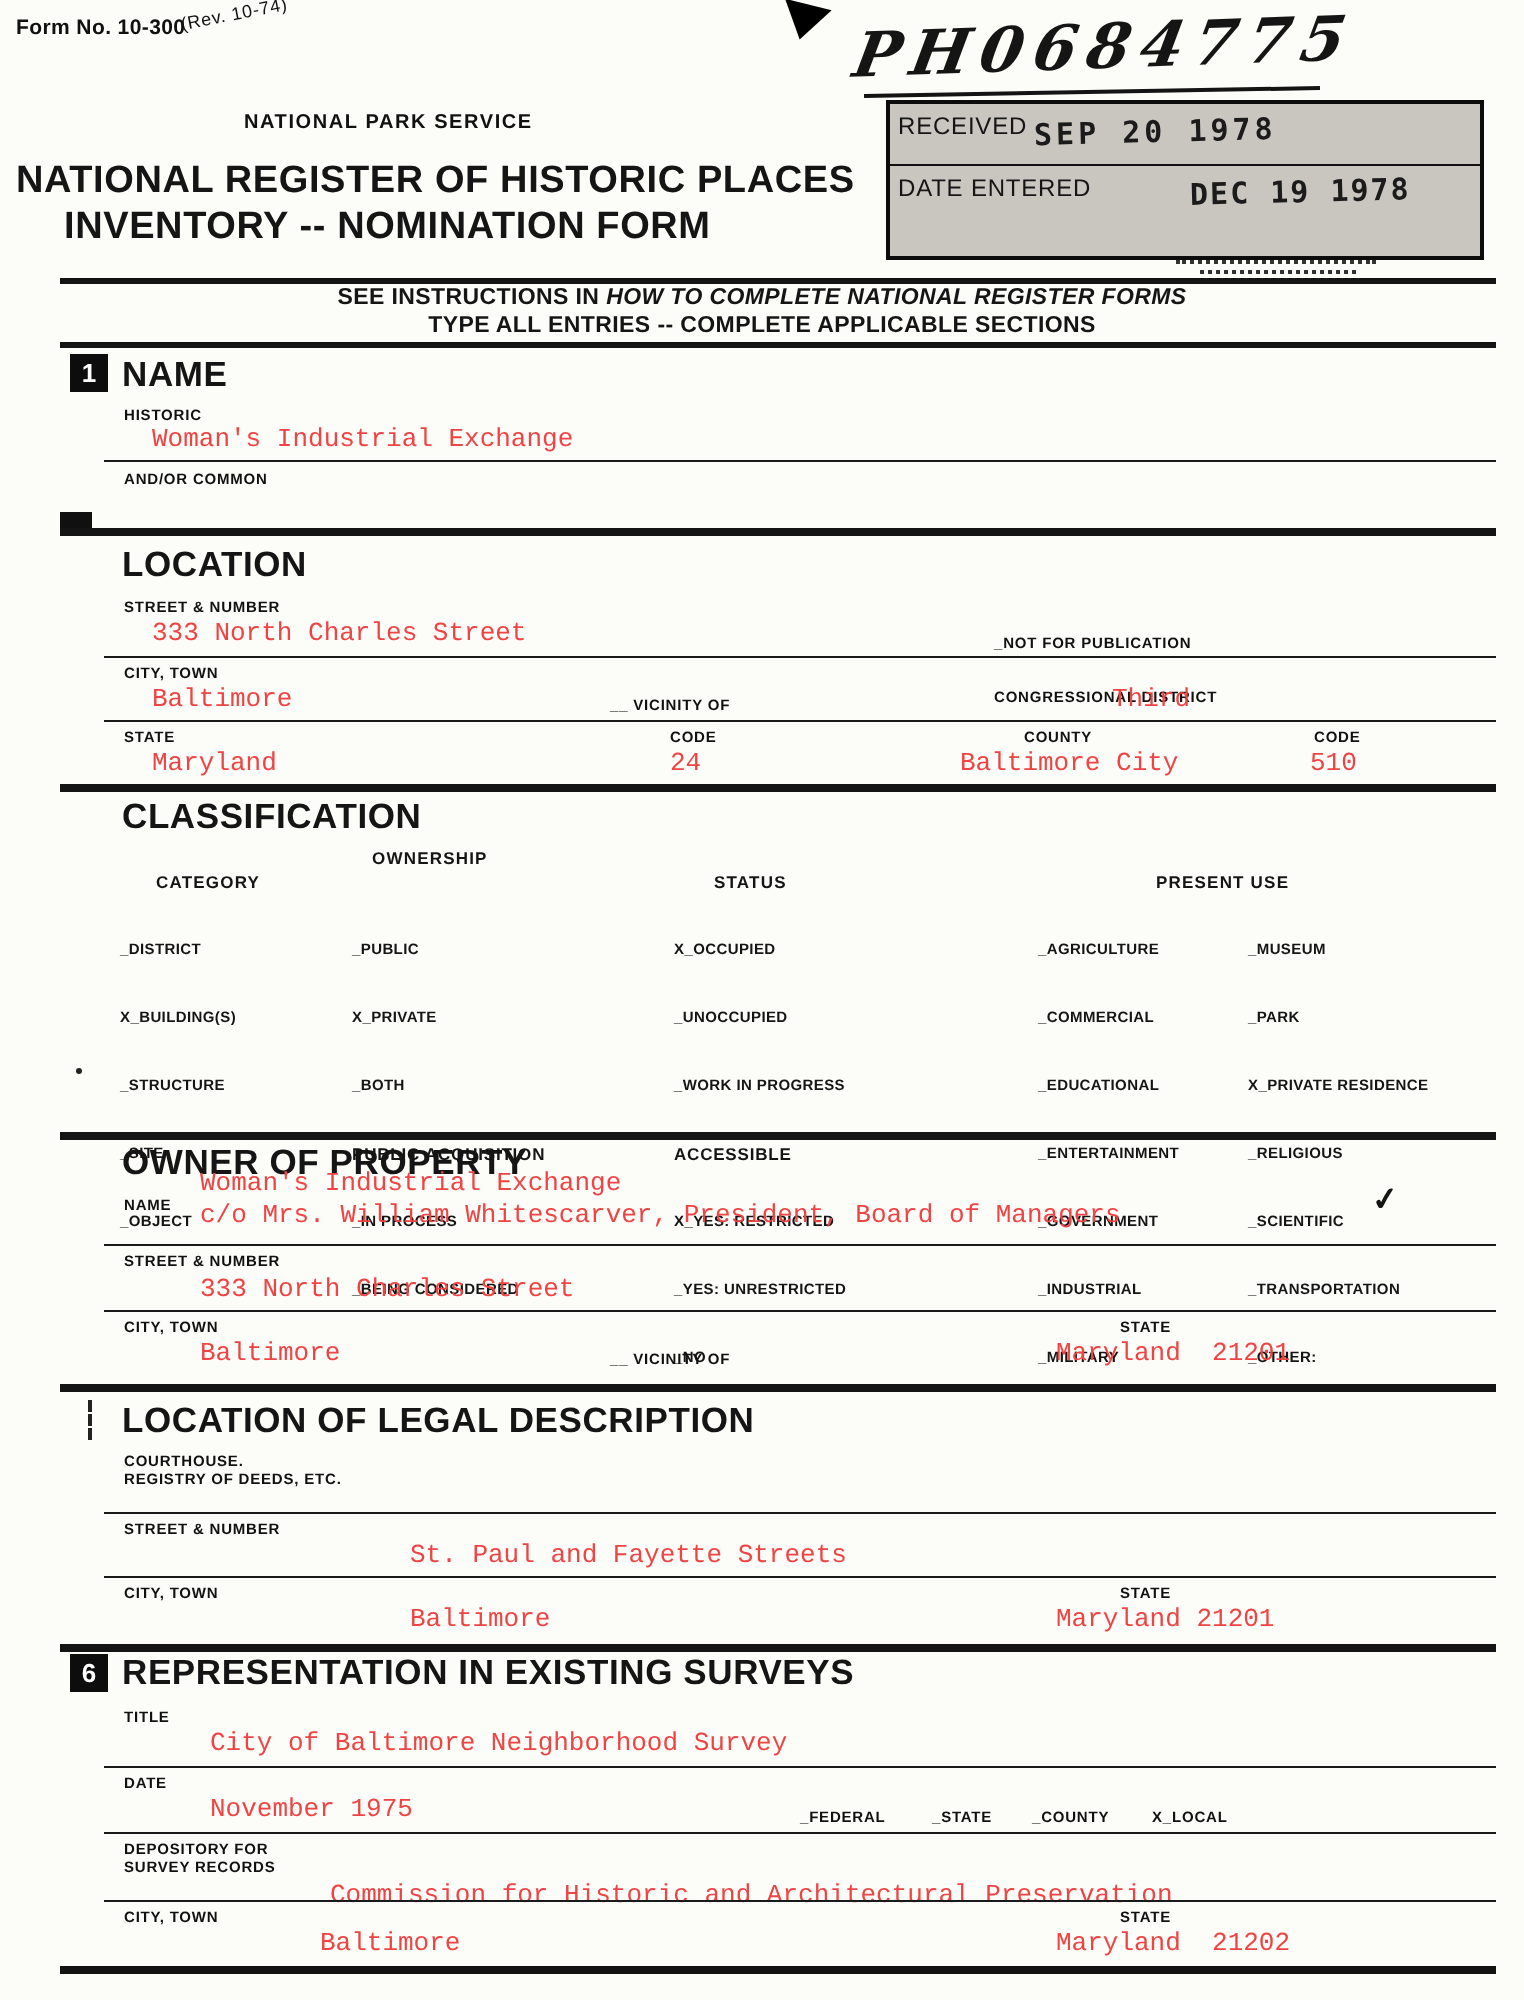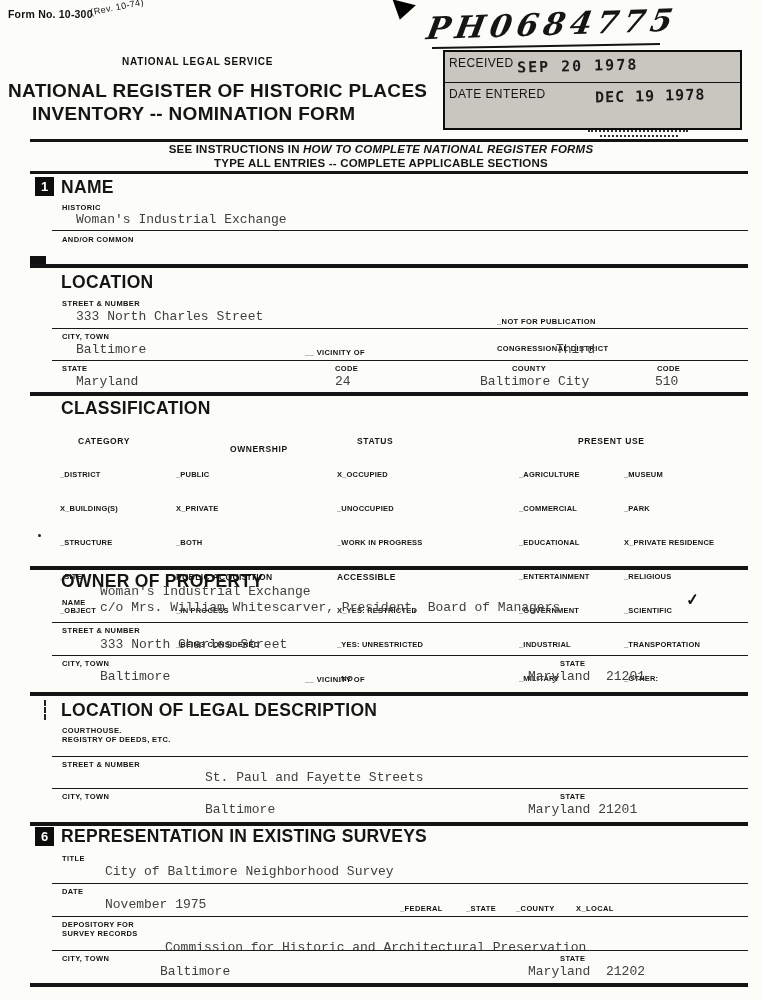--- a/index.html
+++ b/index.html
@@ -6,21 +6,21 @@
   body{background:#e8e8e4;}
   #page{
     position:relative;
     width:762px;height:1000px;
     background:#fcfcf8;
     font-family:"Liberation Sans",sans-serif;
     color:#151515;
     overflow:hidden;
   }
   .lbl{position:absolute;font-size:7.5px;font-weight:bold;letter-spacing:.4px;color:#111;white-space:nowrap;}
-  .val{position:absolute;font-family:"Liberation Mono",monospace;font-size:13px;color:#404040;white-space:pre;}
+  .val{position:absolute;font-family:"Liberation Mono",monospace;font-size:13px;color:#ef4444;white-space:pre;}
   .h1{position:absolute;font-size:17.5px;font-weight:bold;letter-spacing:.3px;white-space:nowrap;}
   .rule{position:absolute;left:52px;width:696px;border-top:1.5px solid #1a1a1a;height:0;}
   .divider{position:absolute;left:30px;width:718px;height:3.5px;background:#141414;}
   .numbox{position:absolute;width:19px;height:19px;background:#0d0d0d;color:#fff;font-weight:bold;font-size:13px;text-align:center;line-height:19px;}
   .cls{position:absolute;font-size:7.5px;font-weight:bold;letter-spacing:.2px;white-space:pre;}
   .cls > span{display:block;height:16px;}
   .cls .sub{font-size:8.5px;letter-spacing:.4px;}
   .clsh{position:absolute;font-size:8.5px;font-weight:bold;letter-spacing:.6px;white-space:nowrap;}
   .stamp{position:absolute;font-family:"DejaVu Sans Mono",monospace;font-weight:bold;font-size:15px;letter-spacing:2px;color:#1b1b1b;transform:rotate(-1.5deg);white-space:nowrap;}
   .center-line{position:absolute;left:0;width:762px;text-align:center;font-size:11.5px;font-weight:bold;letter-spacing:.2px;}
@@ -39,21 +39,21 @@
   .serif{font-family:"Liberation Serif",serif;}
   .check{position:absolute;left:686px;top:590px;font-size:16px;font-weight:bold;transform:rotate(-6deg);}
 </style>
 </head>
 <body>
 
 <div id="page">
 
   <div class="lbl" style="left:8px;top:8px;font-size:10.5px;letter-spacing:.2px;">Form No. 10-300</div>
   <div class="lbl" style="left:90px;top:2px;font-size:9px;transform:rotate(-11deg);font-weight:normal;">(Rev. 10-74)</div>
-  <div class="lbl" style="left:122px;top:56px;font-size:10px;letter-spacing:.8px;">NATIONAL LEGAL SERVICE</div>
+  <div class="lbl" style="left:122px;top:56px;font-size:10px;letter-spacing:.8px;">NATIONAL PARK SERVICE</div>
   <div class="h1" style="left:8px;top:80px;font-size:19px;">NATIONAL REGISTER OF HISTORIC PLACES</div>
   <div class="h1" style="left:32px;top:103px;font-size:19px;">INVENTORY -- NOMINATION FORM</div>
 
   <div class="tri"></div>
 
   <div class="handwrit">PH0684775</div>
   <div class="hand-underline"></div>
 
   <div id="nps-box">
     <div class="row first">
@@ -102,21 +102,21 @@
   <div class="lbl" style="left:657px;top:364px;">CODE</div>
   <div class="val" style="left:76px;top:374px;">Maryland</div>
   <div class="val" style="left:335px;top:374px;">24</div>
   <div class="val" style="left:480px;top:374px;">Baltimore City</div>
   <div class="val" style="left:655px;top:374px;">510</div>
 
   <div class="divider" style="top:392px;"></div>
 
   <div class="h1" style="left:61px;top:398px;">CLASSIFICATION</div>
   <div class="clsh" style="left:78px;top:436px;">CATEGORY</div>
-  <div class="clsh" style="left:186px;top:444px;margin-left:44px;">OWNERSHIP</div>
+  <div class="clsh" style="left:186px;top:424px;">OWNERSHIP</div>
   <div class="clsh" style="left:357px;top:436px;">STATUS</div>
   <div class="clsh" style="left:578px;top:436px;">PRESENT USE</div>
 
   <div class="cls" style="left:60px;top:452px;">
     <span>_DISTRICT</span>
     <span>X_BUILDING(S)</span>
     <span>_STRUCTURE</span>
     <span>_SITE</span>
     <span>_OBJECT</span>
   </div>

